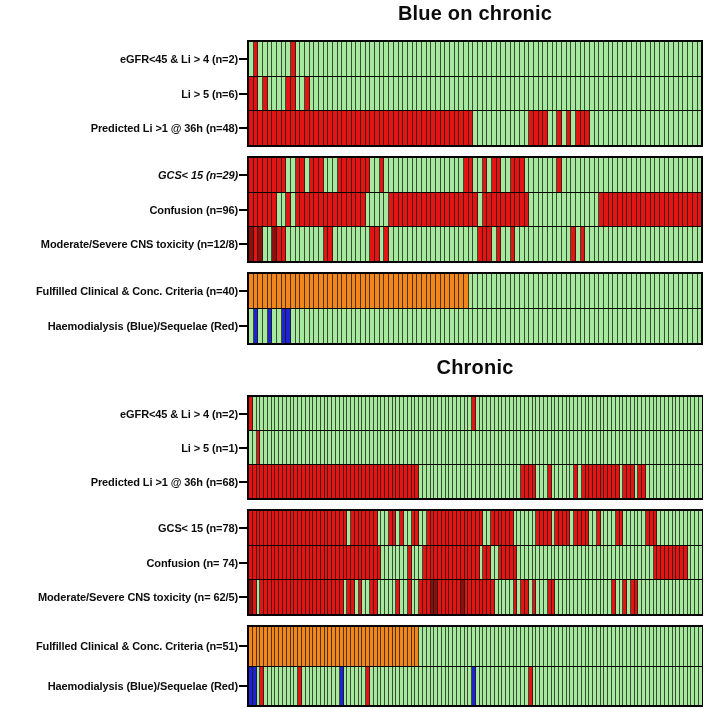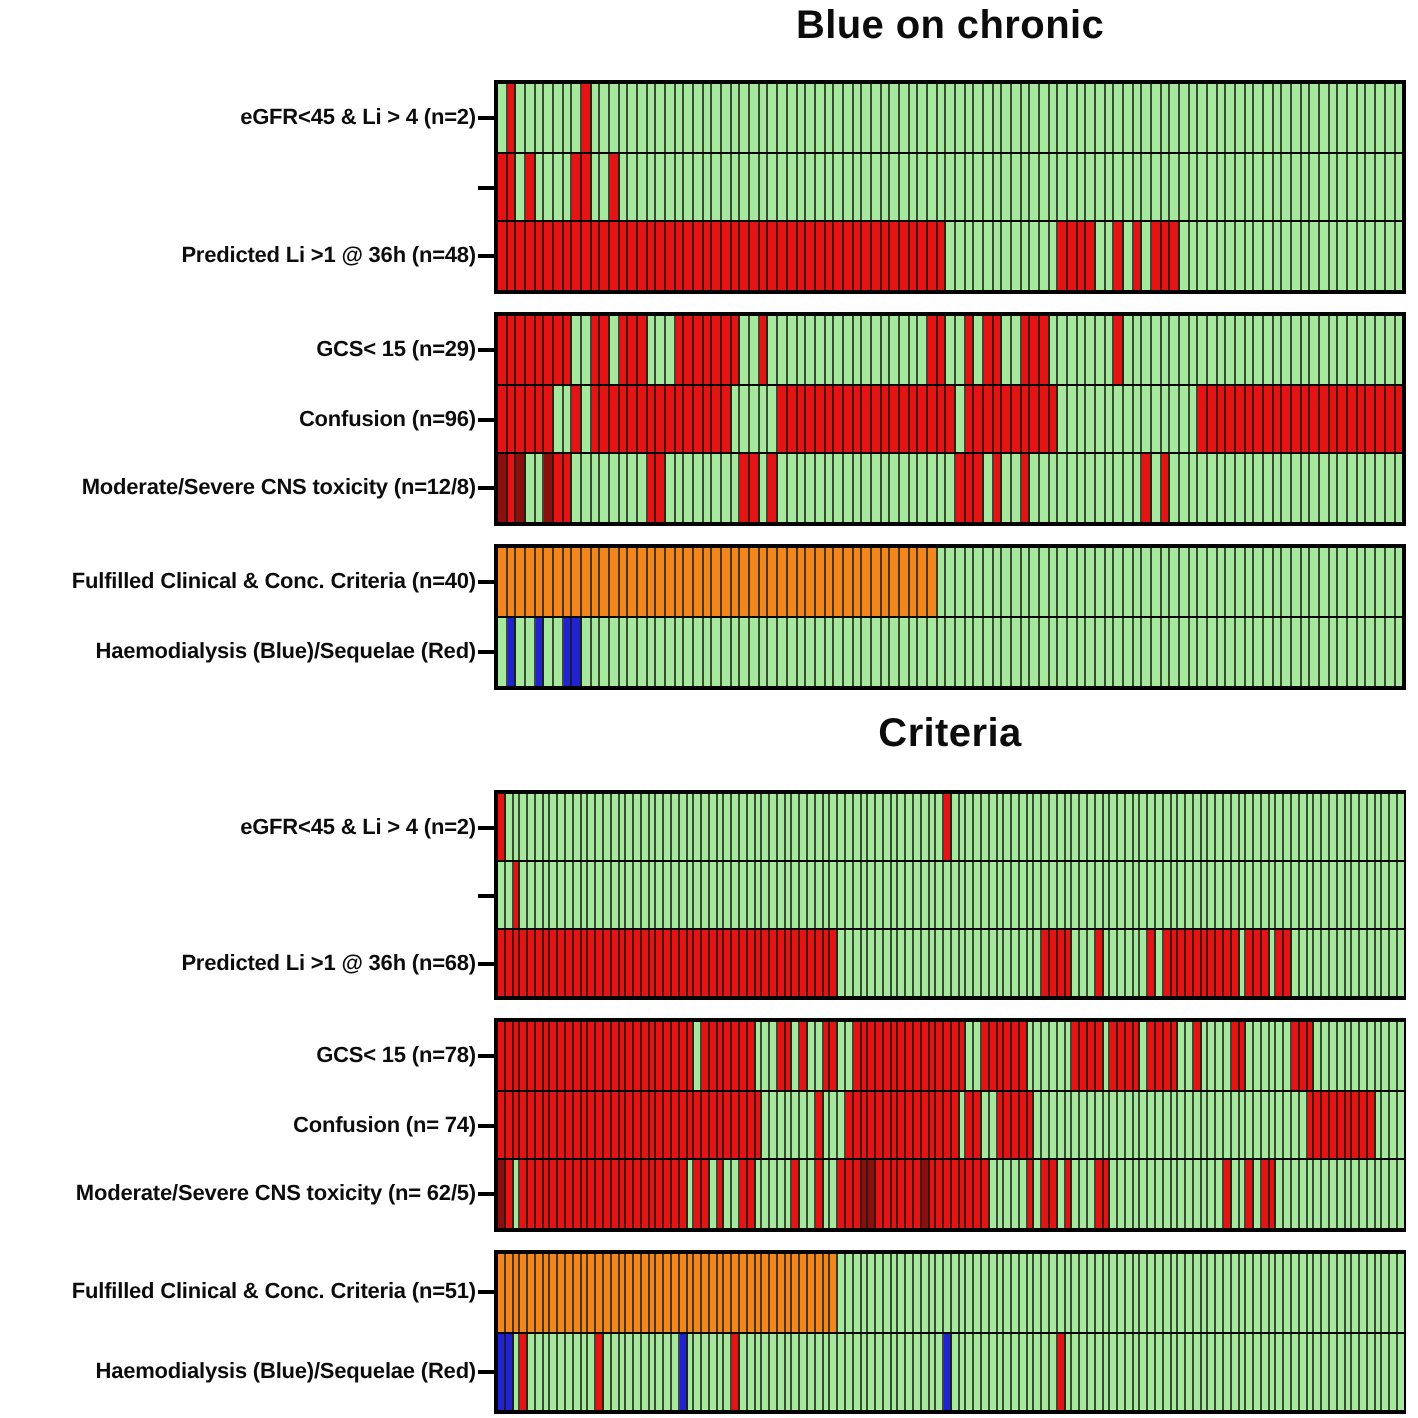--- a/index.html
+++ b/index.html
@@ -831,37 +831,38 @@
             <div class="cell" style="background: rgb(166, 232, 158);"></div>
             <div class="cell" style="background: rgb(166, 232, 158);"></div>
             <div class="cell" style="background: rgb(166, 232, 158);"></div>
             <div class="cell" style="background: rgb(166, 232, 158);"></div>
             <div class="cell" style="background: rgb(166, 232, 158);"></div>
           </div>
         </div>
       </div>
   <div class="row-label" style="top: 50.8333px;">eGFR&lt;45 &amp; Li &gt; 4 (n=2)</div>
       <div class="tick" style="top: 57.8333px;"></div>
+      <div class="row-label" style="top: 85.5px;">Li &gt; 5 (n=6)</div>
       <div class="tick" style="top: 92.5px;"></div>
       <div class="row-label" style="top: 120.167px;">Predicted Li &gt;1 @ 36h (n=48)</div>
       <div class="tick" style="top: 127.167px;"></div>
-      <div class="row-label" style="top: 166.833px;">GCS&lt; 15 (n=29)</div>
+      <div class="row-label" style="top: 166.833px; font-style: italic;">GCS&lt; 15 (n=29)</div>
       <div class="tick" style="top: 173.833px;"></div>
       <div class="row-label" style="top: 201.5px;">Confusion (n=96)</div>
       <div class="tick" style="top: 208.5px;"></div>
       <div class="row-label" style="top: 236.167px;">Moderate/Severe CNS toxicity (n=12/8)</div>
       <div class="tick" style="top: 243.167px;"></div>
       <div class="row-label" style="top: 283px;">Fulfilled Clinical &amp; Conc. Criteria (n=40)</div>
       <div class="tick" style="top: 290px;"></div>
       <div class="row-label" style="top: 318px;">Haemodialysis (Blue)/Sequelae (Red)</div>
       <div class="tick" style="top: 325px;"></div>
     </div>
 
   <div class="panel" style="top:352px;height:357px;">
-    <div class="panel-title" style="top:4px;">Criteria</div>
+    <div class="panel-title" style="top:4px;">Chronic</div>
     <div class="grid" style="top:43px;height:312px;">
         <div class="group" style="top: 0px; height: 105px;">
           <div class="hrow">
             <div class="cell" style="background: rgb(228, 20, 20);"></div>
             <div class="cell" style="background: rgb(166, 232, 158);"></div>
             <div class="cell" style="background: rgb(166, 232, 158);"></div>
             <div class="cell" style="background: rgb(166, 232, 158);"></div>
             <div class="cell" style="background: rgb(166, 232, 158);"></div>
             <div class="cell" style="background: rgb(166, 232, 158);"></div>
             <div class="cell" style="background: rgb(166, 232, 158);"></div>
@@ -1834,20 +1835,21 @@
             <div class="cell" style="background: rgb(166, 232, 158);"></div>
             <div class="cell" style="background: rgb(166, 232, 158);"></div>
             <div class="cell" style="background: rgb(166, 232, 158);"></div>
             <div class="cell" style="background: rgb(166, 232, 158);"></div>
             <div class="cell" style="background: rgb(166, 232, 158);"></div>
           </div>
         </div>
       </div>
   <div class="row-label" style="top: 53.5px;">eGFR&lt;45 &amp; Li &gt; 4 (n=2)</div>
       <div class="tick" style="top: 60.5px;"></div>
+      <div class="row-label" style="top: 87.5px;">Li &gt; 5 (n=1)</div>
       <div class="tick" style="top: 94.5px;"></div>
       <div class="row-label" style="top: 121.5px;">Predicted Li &gt;1 @ 36h (n=68)</div>
       <div class="tick" style="top: 128.5px;"></div>
       <div class="row-label" style="top: 167.833px;">GCS&lt; 15 (n=78)</div>
       <div class="tick" style="top: 174.833px;"></div>
       <div class="row-label" style="top: 202.5px;">Confusion (n= 74)</div>
       <div class="tick" style="top: 209.5px;"></div>
       <div class="row-label" style="top: 237.167px;">Moderate/Severe CNS toxicity (n= 62/5)</div>
       <div class="tick" style="top: 244.167px;"></div>
       <div class="row-label" style="top: 286.25px;">Fulfilled Clinical &amp; Conc. Criteria (n=51)</div>

